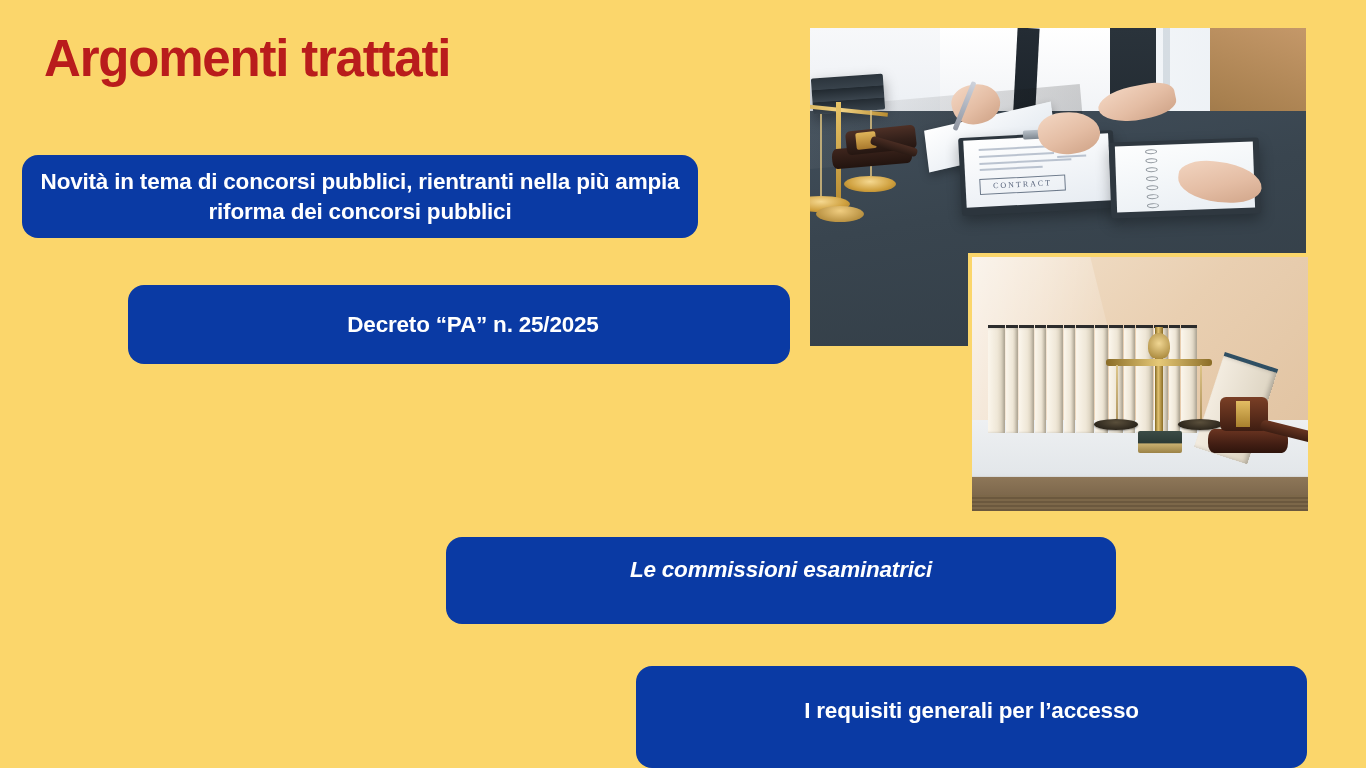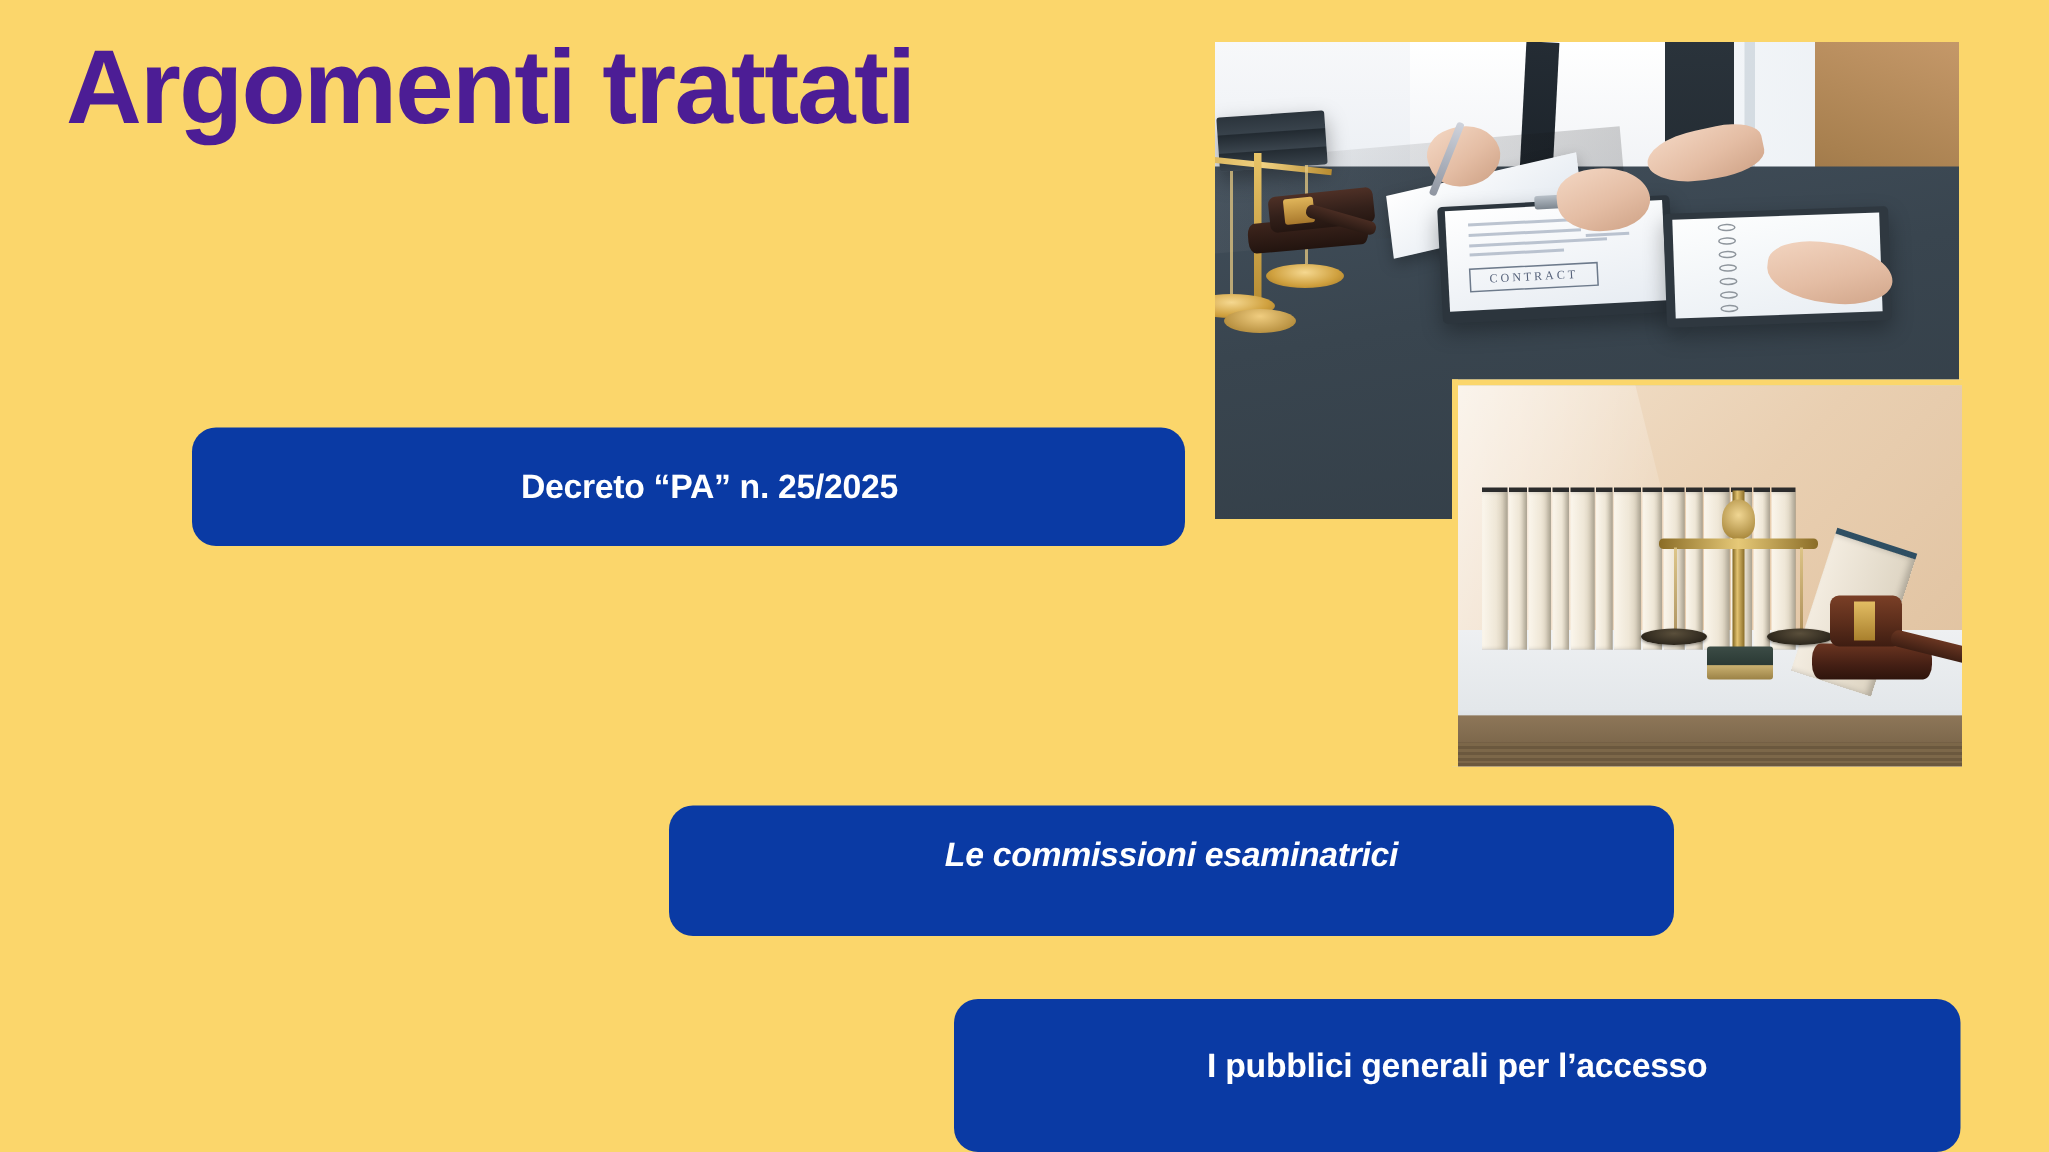--- a/index.html
+++ b/index.html
@@ -18,25 +18,25 @@
 
   .slide {
     position:absolute; inset:0;
     background:#FBD66B;
     overflow:hidden;
   }
 
   
   .slide-title {
     position:absolute;
-    left:44px; top:22px;
-    font-size:70px;
+    left:44px; top:32px;
+    font-size:51px;
     font-weight:bold;
     letter-spacing:-1.2px;
-    color:#4c1d95;
+    color:#b91c1c;
     line-height:1.05;
     white-space:nowrap;
   }
 
   
   .topic-box {
     position:absolute;
     background:#0A3AA4;
     border-radius:16px;
     color:#FFFFFF;
@@ -356,32 +356,35 @@
     border-radius:6px/10px;
   }
 </style>
 </head>
 <body>
 
 <div class="slide">
 
   <h1 class="slide-title">Argomenti trattati</h1>
 
+  <div class="topic-box" id="box-1">
+    <span class="topic-text">Novità in tema di concorsi pubblici, rientranti nella più ampia riforma dei concorsi pubblici</span>
+  </div>
 
   <div class="topic-box" id="box-2">
     <span class="topic-text">Decreto “PA” n. 25/2025</span>
   </div>
 
 
   <div class="topic-box" id="box-4">
     <span class="topic-text">Le commissioni esaminatrici</span>
   </div>
 
   <div class="topic-box" id="box-5">
-    <span class="topic-text">I pubblici generali per l’accesso</span>
+    <span class="topic-text">I requisiti generali per l’accesso</span>
   </div>
 
   <div class="photo" id="photo-contract">
     <div class="scene">
       <div class="window"></div>
       <div class="person-shirt"></div>
       <div class="tie"></div>
       <div class="chair"></div>
       <div class="blazer"></div>
       <div class="blouse"></div>

